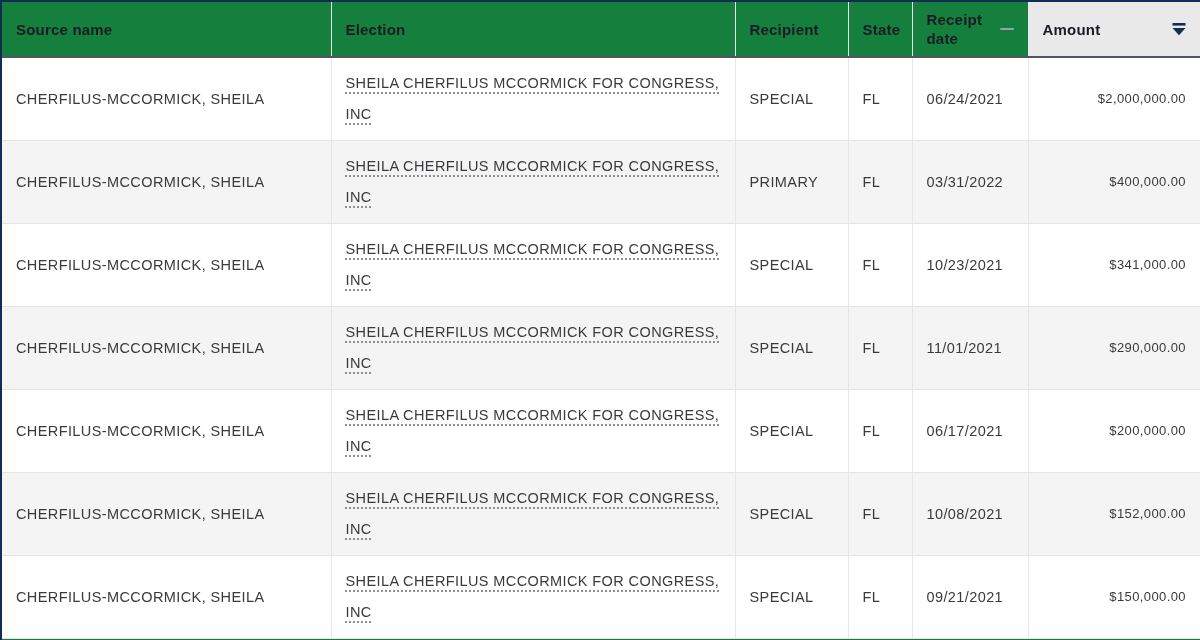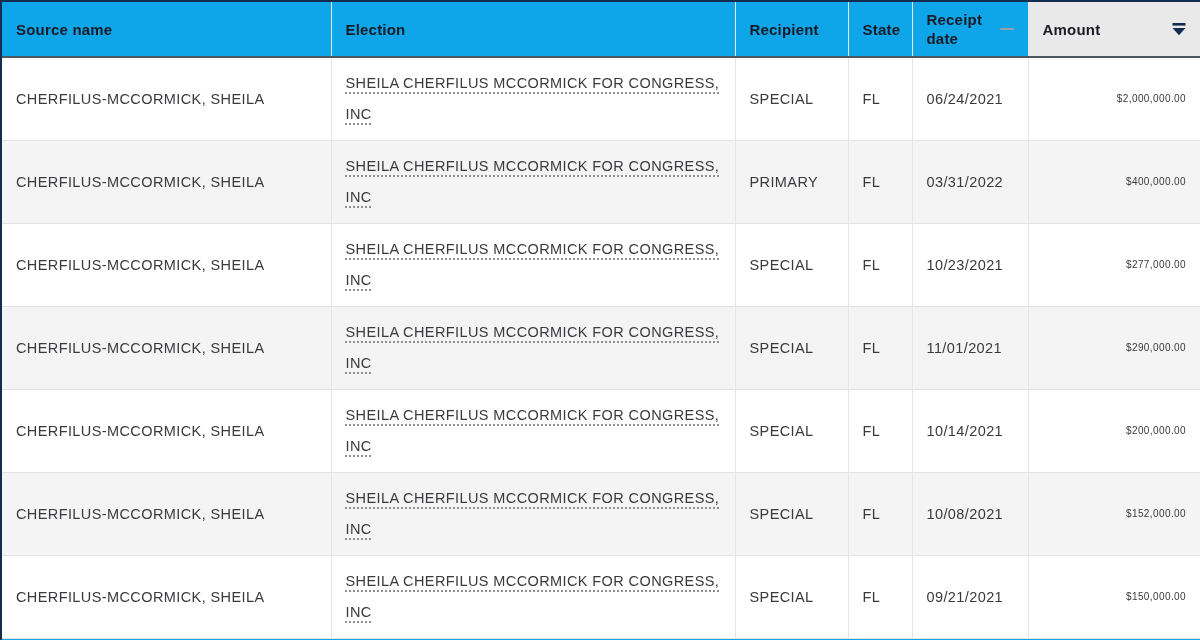--- a/index.html
+++ b/index.html
@@ -5,21 +5,21 @@
   * { box-sizing: border-box; }
   html, body { margin: 0; padding: 0; background: #ffffff; }
   body {
     font-family: "Liberation Sans", sans-serif;
     width: 1200px; height: 640px; overflow: hidden;
   }
   .table-wrap {
     width: 1200px; height: 640px; overflow: hidden;
     border-top: 2px solid #112e51;
     border-left: 2px solid #112e51;
-    background: #0ea5e9;
+    background: #15803d;
   }
   table {
     border-collapse: collapse;
     table-layout: fixed;
     width: 1198px;
   }
   col.c-source   { width: 329px; }
   col.c-recipient{ width: 404px; }
   col.c-election { width: 113px; }
   col.c-state    { width: 64px;  }
@@ -59,21 +59,21 @@
     border-bottom: 1px solid #e4e4e4;
     vertical-align: middle;
     font-size: 14.5px;
     color: #3a3a3e;
     letter-spacing: 0.4px;
     background: #ffffff;
   }
   tbody td:last-child { border-right: none; }
   tbody tr.alt td { background: #f4f4f4; }
 
-  td.amount-td { text-align: right; font-size: 10px; }
+  td.amount-td { text-align: right; font-size: 13px; }
   td.recipient-td { line-height: 31px; }
   .recipient-link {
     color: #3a3a3e;
     text-decoration: underline;
     text-decoration-style: dotted;
     text-decoration-color: #8f8f8f;
     text-decoration-thickness: 1.5px;
     text-underline-offset: 5px;
     cursor: pointer;
   }
@@ -144,40 +144,40 @@
         <td class="amount-td">$400,000.00</td>
       </tr>
         <tr>
         <td>CHERFILUS-MCCORMICK, SHEILA</td>
         <td class="recipient-td">
           <a class="recipient-link">SHEILA CHERFILUS MCCORMICK FOR CONGRESS, INC</a>
         </td>
         <td>SPECIAL</td>
         <td>FL</td>
         <td>10/23/2021</td>
-        <td class="amount-td">$277,000.00</td>
+        <td class="amount-td">$341,000.00</td>
       </tr>
         <tr class="alt">
         <td>CHERFILUS-MCCORMICK, SHEILA</td>
         <td class="recipient-td">
           <a class="recipient-link">SHEILA CHERFILUS MCCORMICK FOR CONGRESS, INC</a>
         </td>
         <td>SPECIAL</td>
         <td>FL</td>
         <td>11/01/2021</td>
         <td class="amount-td">$290,000.00</td>
       </tr>
         <tr>
         <td>CHERFILUS-MCCORMICK, SHEILA</td>
         <td class="recipient-td">
           <a class="recipient-link">SHEILA CHERFILUS MCCORMICK FOR CONGRESS, INC</a>
         </td>
         <td>SPECIAL</td>
         <td>FL</td>
-        <td>10/14/2021</td>
+        <td>06/17/2021</td>
         <td class="amount-td">$200,000.00</td>
       </tr>
         <tr class="alt">
         <td>CHERFILUS-MCCORMICK, SHEILA</td>
         <td class="recipient-td">
           <a class="recipient-link">SHEILA CHERFILUS MCCORMICK FOR CONGRESS, INC</a>
         </td>
         <td>SPECIAL</td>
         <td>FL</td>
         <td>10/08/2021</td>

